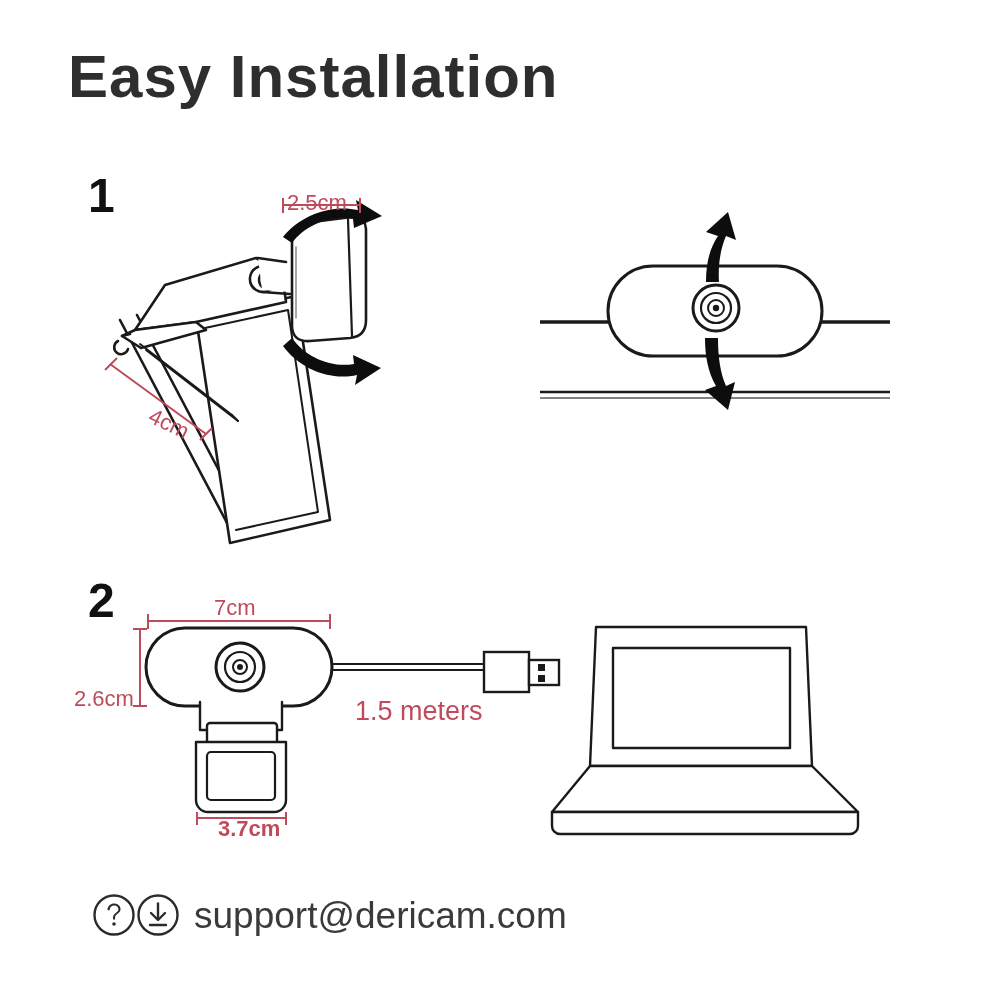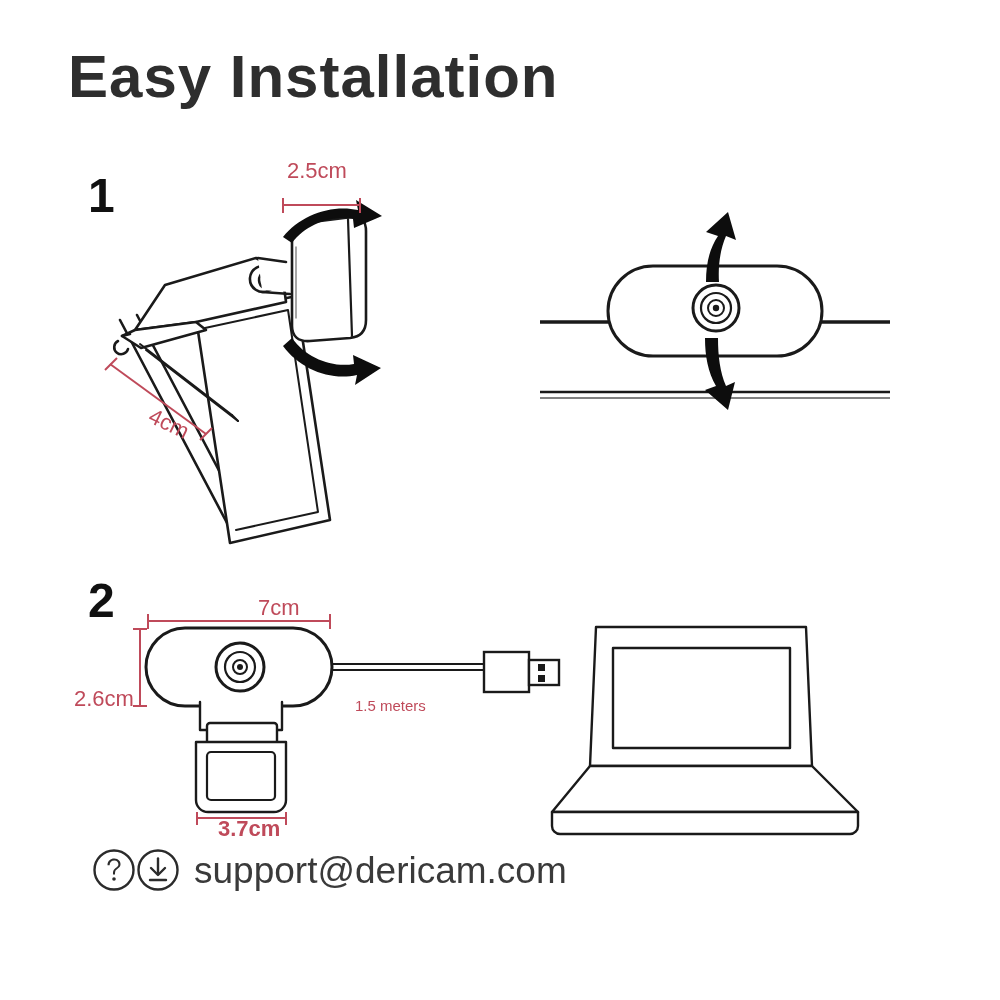--- a/index.html
+++ b/index.html
@@ -60,32 +60,32 @@
 
   
   .dim-label {
     position: absolute;
     color: #bf4a5a;
     font-size: 22px;
     font-family: "Liberation Sans", sans-serif;
     white-space: nowrap;
     line-height: 1;
   }
-  #dim-25cm { left: 287px; top: 160px; }
+  #dim-25cm { left: 287px; top: 192px; }
   #dim-4cm  { left: 155px; top: 405px; transform: rotate(26deg); transform-origin: left top; }
-  #dim-7cm  { left: 214px; top: 597px; margin-left: 44px; }
+  #dim-7cm  { left: 214px; top: 597px; }
   #dim-26cm { left: 74px;  top: 688px; }
   #dim-37cm { left: 218px; top: 818px; font-weight: bold; }
-  #dim-cable{ left: 355px; top: 698px; font-size: 15px; }
+  #dim-cable{ left: 355px; top: 698px; font-size: 27px; }
 
   
   .footer {
     position: absolute;
     left: 92px;
-    top: 848px;
+    top: 893px;
     display: flex;
     align-items: center;
   }
   .footer-icon {
     width: 44px;
     height: 44px;
     flex: 0 0 auto;
   }
   .footer-email {
     margin-left: 14px;

